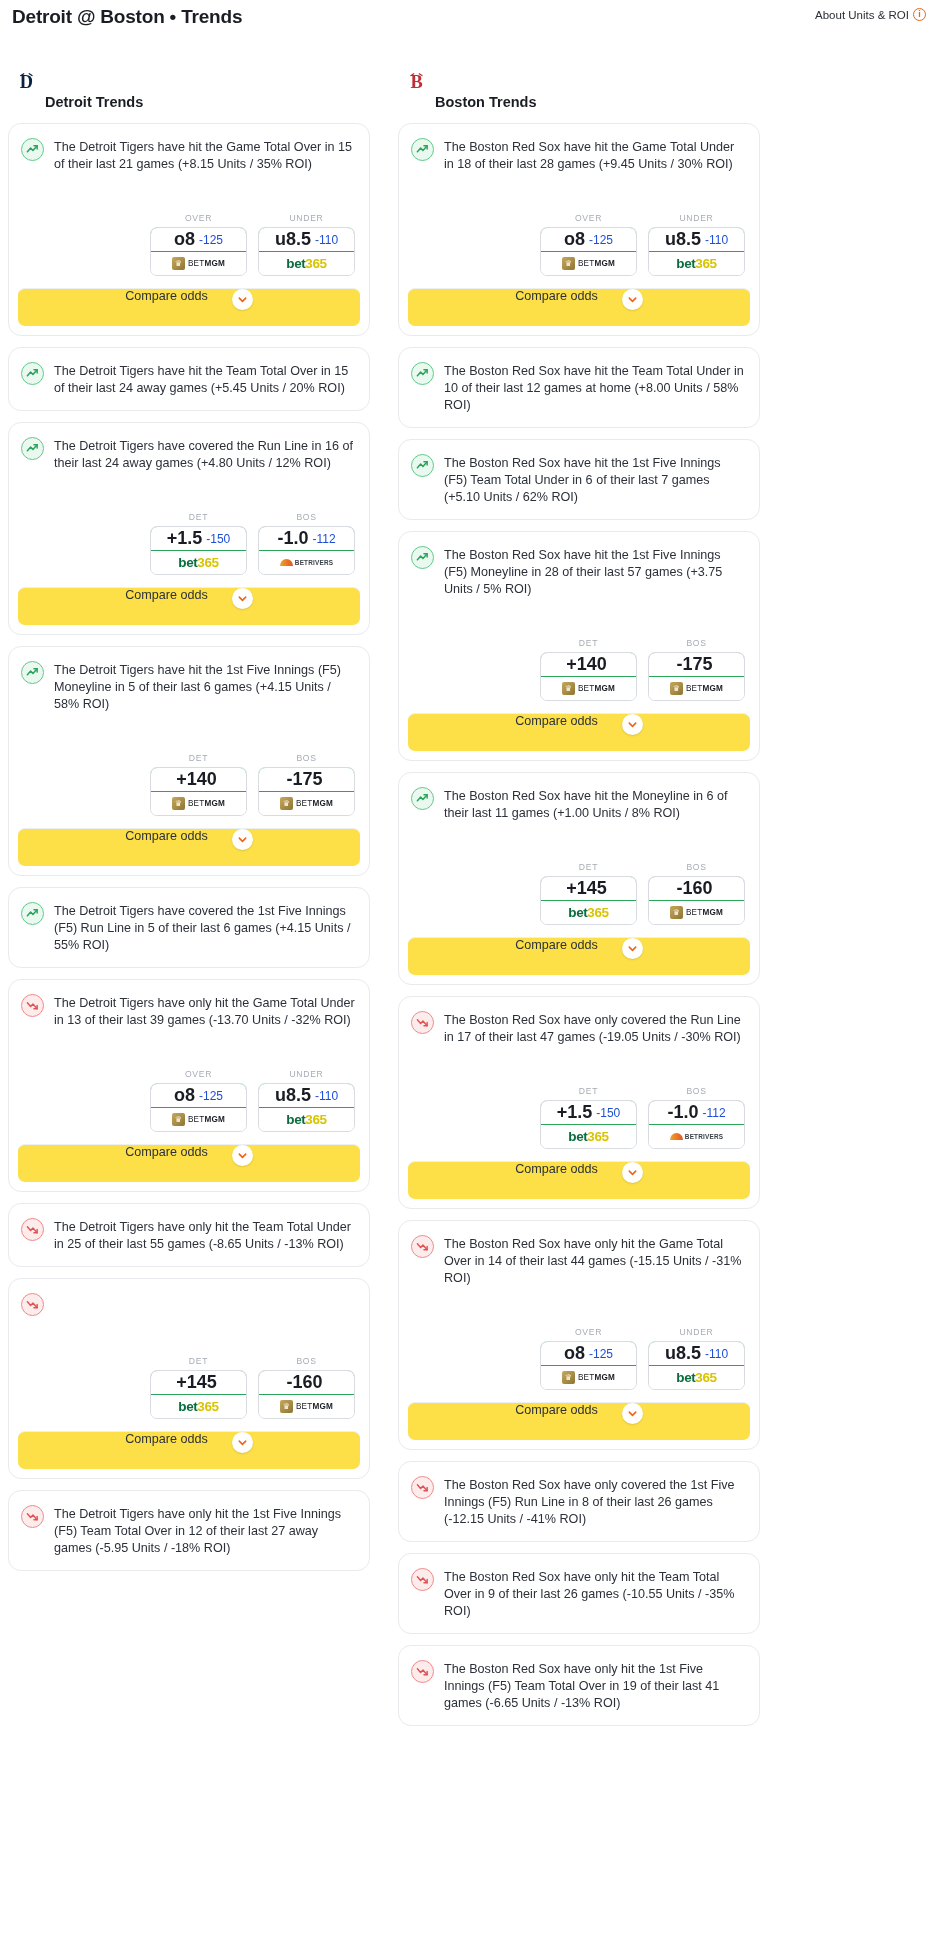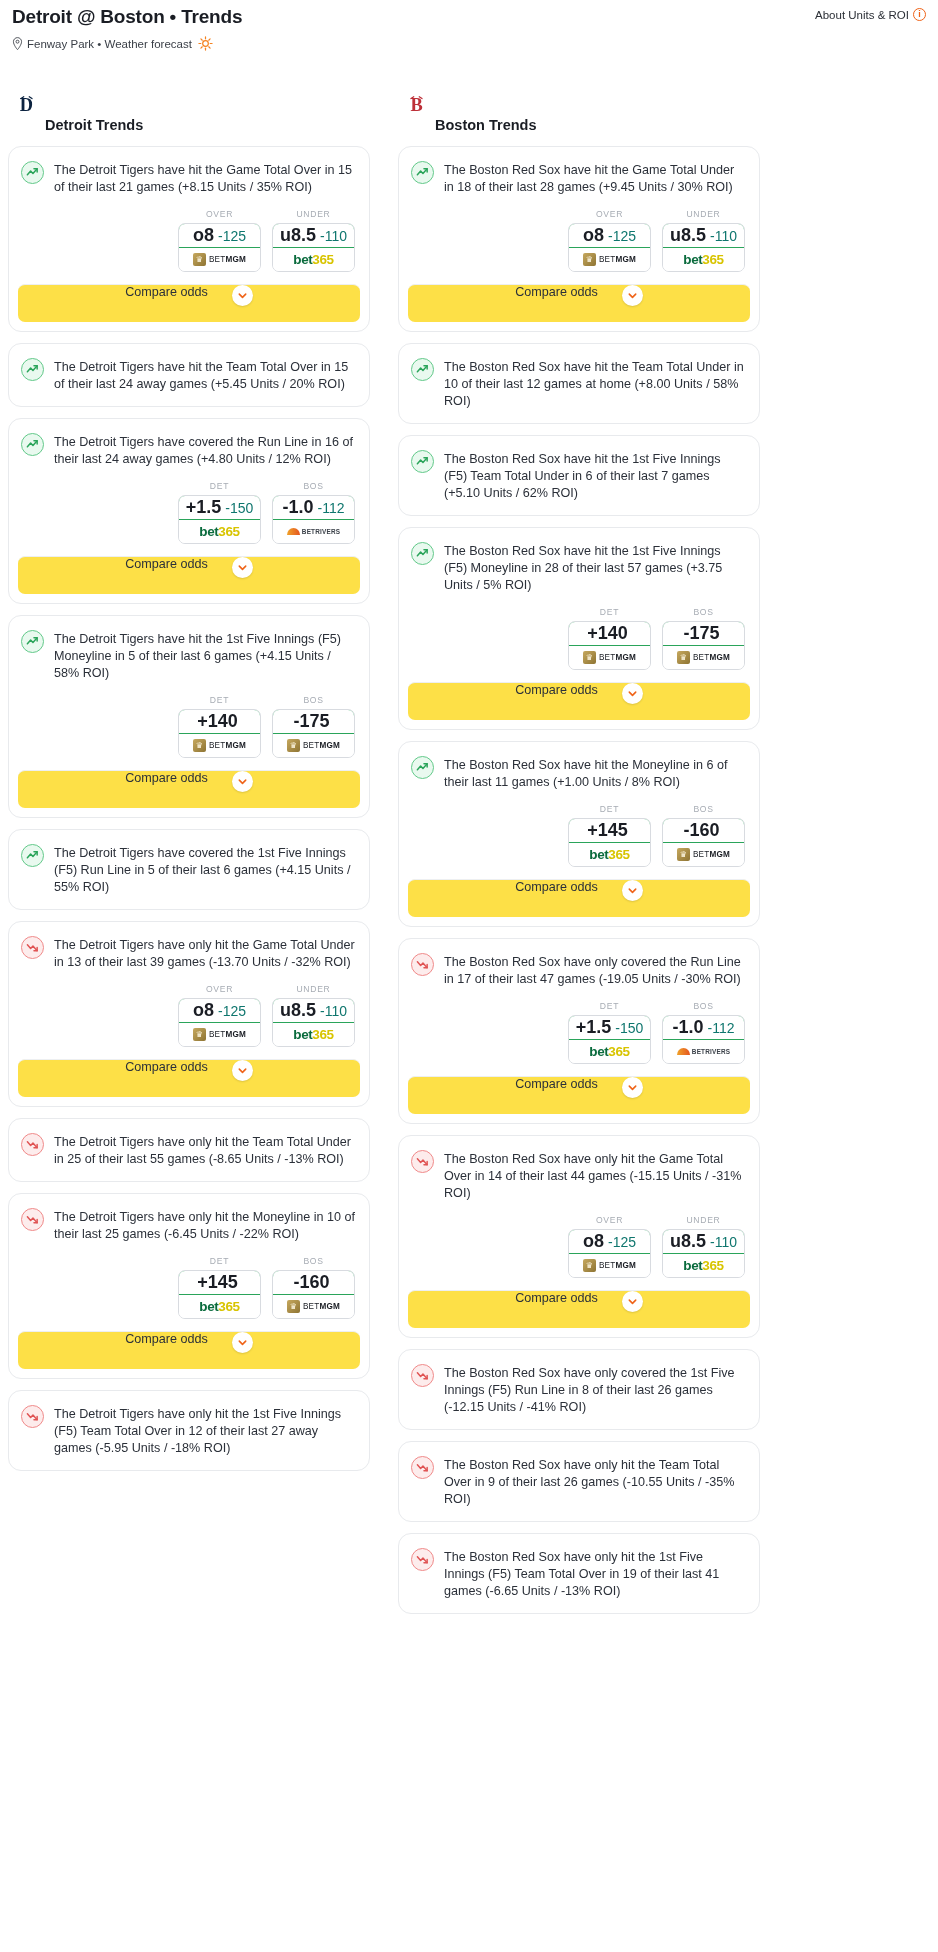--- a/index.html
+++ b/index.html
@@ -69,37 +69,37 @@
   .trend-text {
     font-size: 12.6px; line-height: 1.35; color: #2b3039;
     padding-top: 2px;
   }
 
   
   .odds-wrap {
     display: flex; justify-content: flex-end; gap: 11px;
     padding: 0 14px 12px 14px;
   }
-  .odds-col { width: 83px; }
+  .odds-col { width: 97px; margin-top: 27px; }
   .odds-label {
     text-align: center; font-size: 8.6px; letter-spacing: 0.7px;
     color: #a7acb4; margin-bottom: 4px; text-transform: uppercase;
   }
   .odds-box {
     border: 1px solid #d8dbe0; border-radius: 7px; overflow: hidden;
     background: #fff;
   }
   .odds-price {
     border: 1.4px solid #2aa45a; border-radius: 7px 7px 0 0;
     margin: -1px -1px 0 -1px;
     height: 25px; display: flex; align-items: center; justify-content: center;
     gap: 4px; background: #fff;
   }
   .odds-price .ln  { font-size: 18px; font-weight: bold; color: #1a1d24; }
-  .odds-price .pr  { font-size: 14px; color: #0f766e; }
+  .odds-price .pr  { font-size: 12px; color: #1d4ed8; }
   .book-slot {
     height: 23px; display: flex; align-items: center; justify-content: center;
     background: #fff;
   }
 
   
   .bk-betmgm { display: flex; align-items: center; gap: 3px; }
   .bk-betmgm .lion {
     width: 13px; height: 13px; border-radius: 2px;
     background: linear-gradient(135deg,#c6a85e,#8e7433);
@@ -139,40 +139,20 @@
 <body>
 
 <div class="page-head">
   <div class="page-title">Detroit @ Boston • Trends</div>
 
   <div class="about-link">
     <span>About Units &amp; ROI</span>
     <span class="info-circle">i</span>
   </div>
 
-  <div class="venue-row">
-    <svg class="pin-icon" viewBox="0 0 12 15">
-      <path d="M6 .7C3.4.7 1.3 2.8 1.3 5.4c0 3.4 4.1 8.6 4.3 8.8.2.2.6.2.8 0 .2-.2 4.3-5.4 4.3-8.8C10.7 2.8 8.6.7 6 .7z" fill="none" stroke="#3a3f47" stroke-width="1"></path>
-      <circle cx="6" cy="5.4" r="1.7" fill="none" stroke="#3a3f47" stroke-width="1"></circle>
-    </svg>
-    <span>Fenway Park • Weather forecast</span>
-    <svg class="sun-icon" viewBox="0 0 16 16">
-      <circle cx="8" cy="8" r="3" fill="none" stroke="#f58220" stroke-width="1.3"></circle>
-      <g stroke="#f58220" stroke-width="1.3" stroke-linecap="round">
-        <line x1="8" y1="1" x2="8" y2="3"></line>
-          <line x1="8" y1="13" x2="8" y2="15"></line>
-        <line x1="1" y1="8" x2="3" y2="8"></line>
-          <line x1="13" y1="8" x2="15" y2="8"></line>
-        <line x1="3.1" y1="3.1" x2="4.5" y2="4.5"></line>
-          <line x1="11.5" y1="11.5" x2="12.9" y2="12.9"></line>
-        <line x1="12.9" y1="3.1" x2="11.5" y2="4.5"></line>
-          <line x1="4.5" y1="11.5" x2="3.1" y2="12.9"></line>
-      </g>
-    </svg>
-  </div>
 </div>
 
 <div class="columns" id="columns">
     <div class="col">
       <div class="col-head">
         <svg class="logo" viewBox="0 0 20 24">
           <text x="10" y="19" text-anchor="middle" font-family="Liberation Serif, serif" font-size="20" font-weight="bold" fill="#0c2340">D</text>
           <path d="M4 5 L7 3 M16 5 L13 3" stroke="#0c2340" stroke-width="1.4" stroke-linecap="round"></path>
         </svg>
         <span class="col-title">Detroit Trends</span>
@@ -406,21 +386,20 @@
         </div>
       </div>
       <div class="card">
         <div class="card-body">
           <span class="trend-icon down">
             <svg viewBox="0 0 14 14">
               <polyline points="1.5,4 5,8 7.5,5.5 12,10.5" fill="none" stroke="#e05454" stroke-width="1.6" stroke-linecap="round" stroke-linejoin="round"></polyline>
               <polyline points="8.6,10.5 12,10.5 12,7.1" fill="none" stroke="#e05454" stroke-width="1.6" stroke-linecap="round" stroke-linejoin="round"></polyline>
             </svg>
           </span>
-          <div class="trend-text">The Detroit Tigers have only hit the Moneyline in 10 of their last 25 games (-6.45 Units / -22% ROI)</div>
         </div>
         <div class="odds-wrap">
           <div class="odds-col">
             <div class="odds-label">DET</div>
             <div class="odds-box">
               <div class="odds-price">
                 <span class="ln">+145</span>
                 <span class="pr"></span>
               </div>
               <div class="book-slot">

